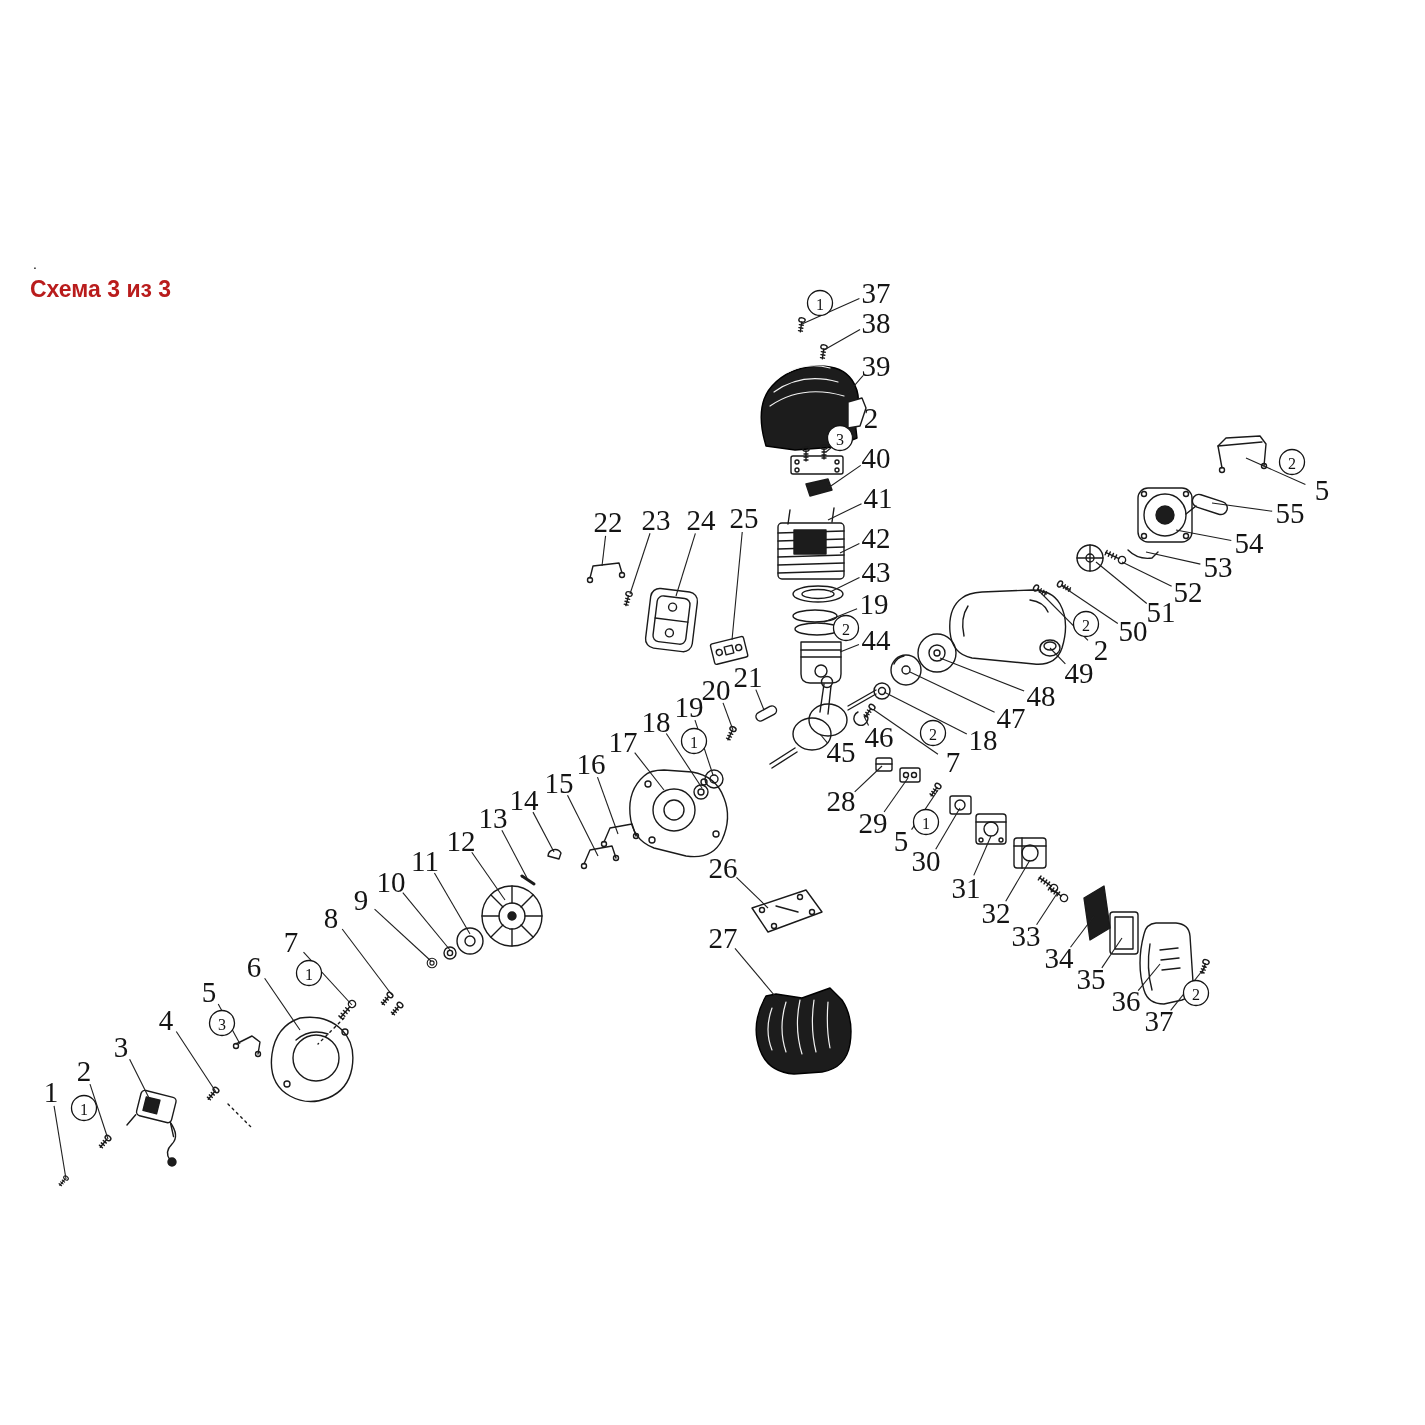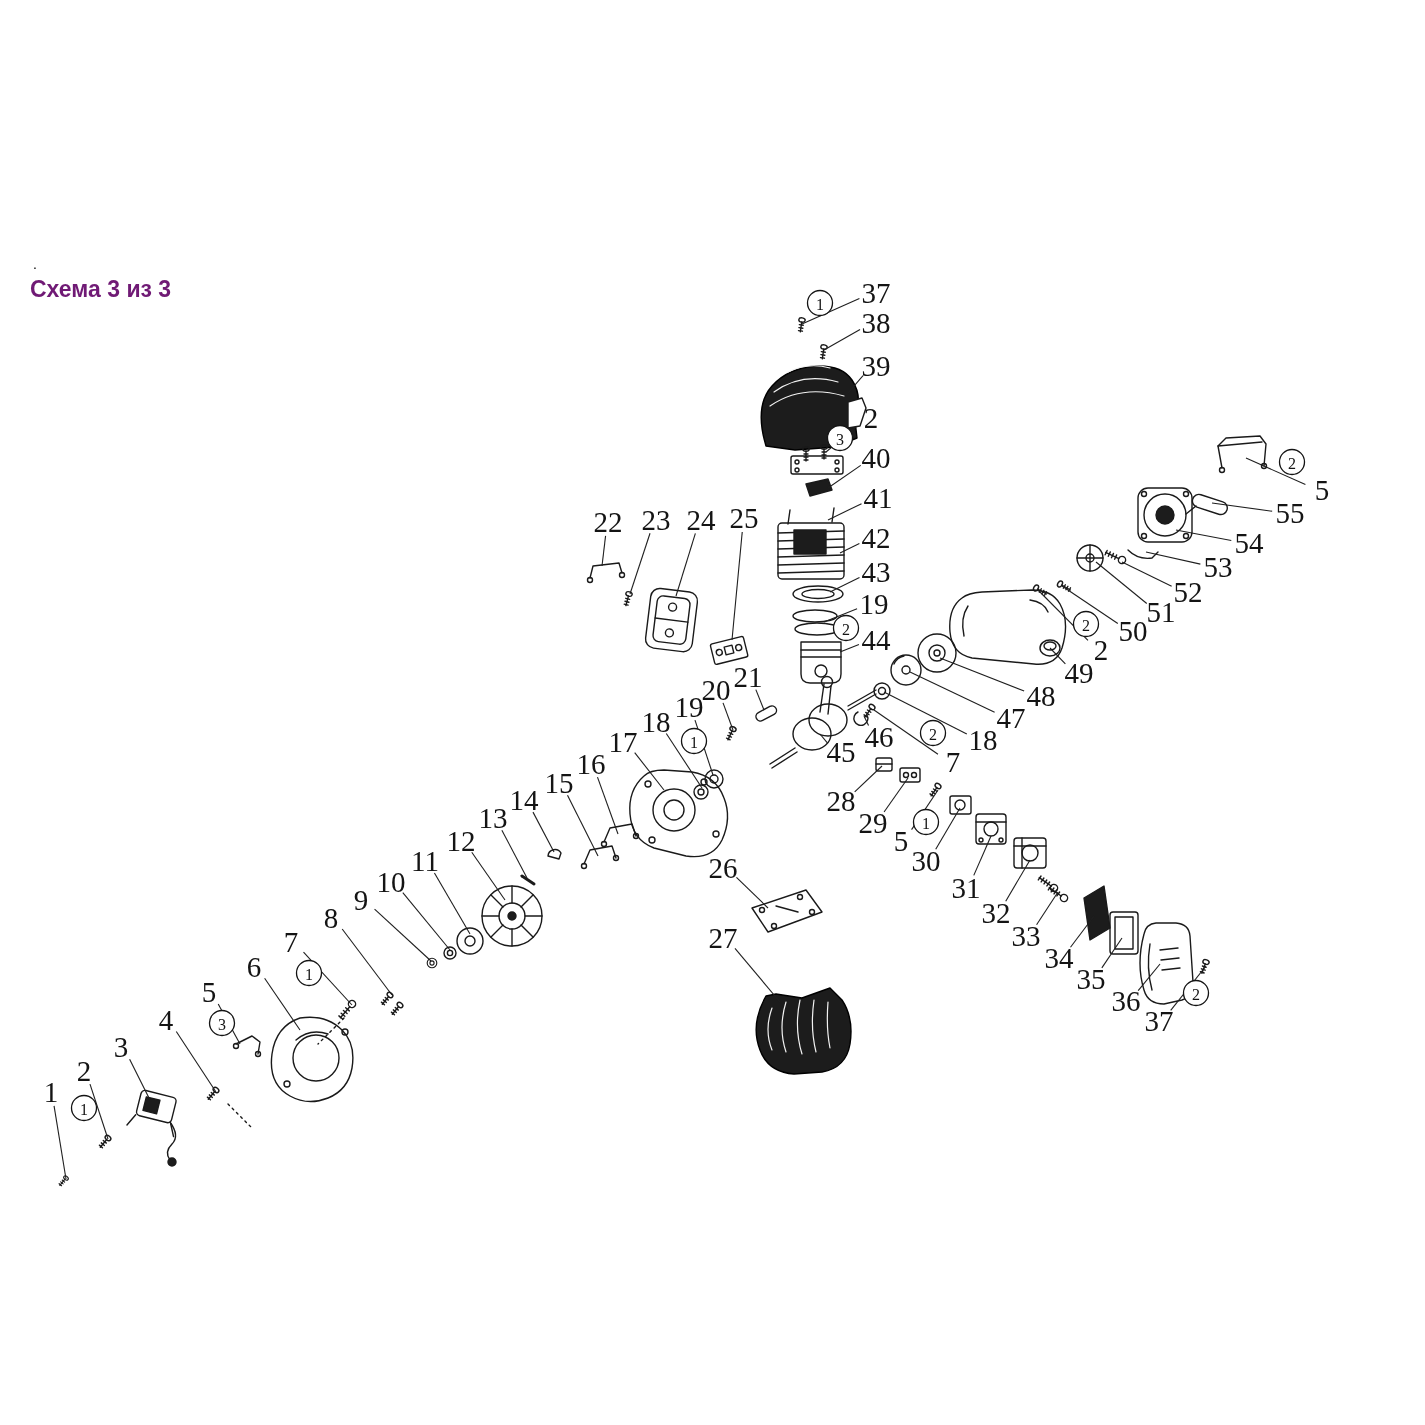--- a/index.html
+++ b/index.html
@@ -1,18 +1,18 @@
 <!DOCTYPE html>
 <html><head>
 <meta charset="utf-8">
 <style>
   html,body{margin:0;padding:0;background:#fff;}
   .canvas{position:relative;width:1425px;height:1425px;background:#fff;overflow:hidden;
           font-family:"Liberation Sans",sans-serif;}
-  .title{position:absolute;left:30px;top:276px;font-size:23px;font-weight:bold;color:#701a75;}
+  .title{position:absolute;left:30px;top:276px;font-size:23px;font-weight:bold;color:#b91c1c;}
   .title-dot{position:absolute;left:33px;top:256px;font-size:14px;color:#000;}
   svg.diagram{position:absolute;left:0;top:0;}
   svg .num{font-family:"Liberation Serif",serif;font-size:29px;fill:#141414;}
   svg .badge{font-family:"Liberation Serif",serif;font-size:16px;fill:#141414;}
   #leader-lines line{stroke:#1f1f1f;stroke-width:1.1;}
   #callout-labels circle{fill:#fff;stroke:#141414;stroke-width:1.3;}
   .parts{stroke:#1a1a1a;stroke-width:1.4;fill:none;stroke-linecap:round;stroke-linejoin:round;}
 </style>
 </head>
 <body>

